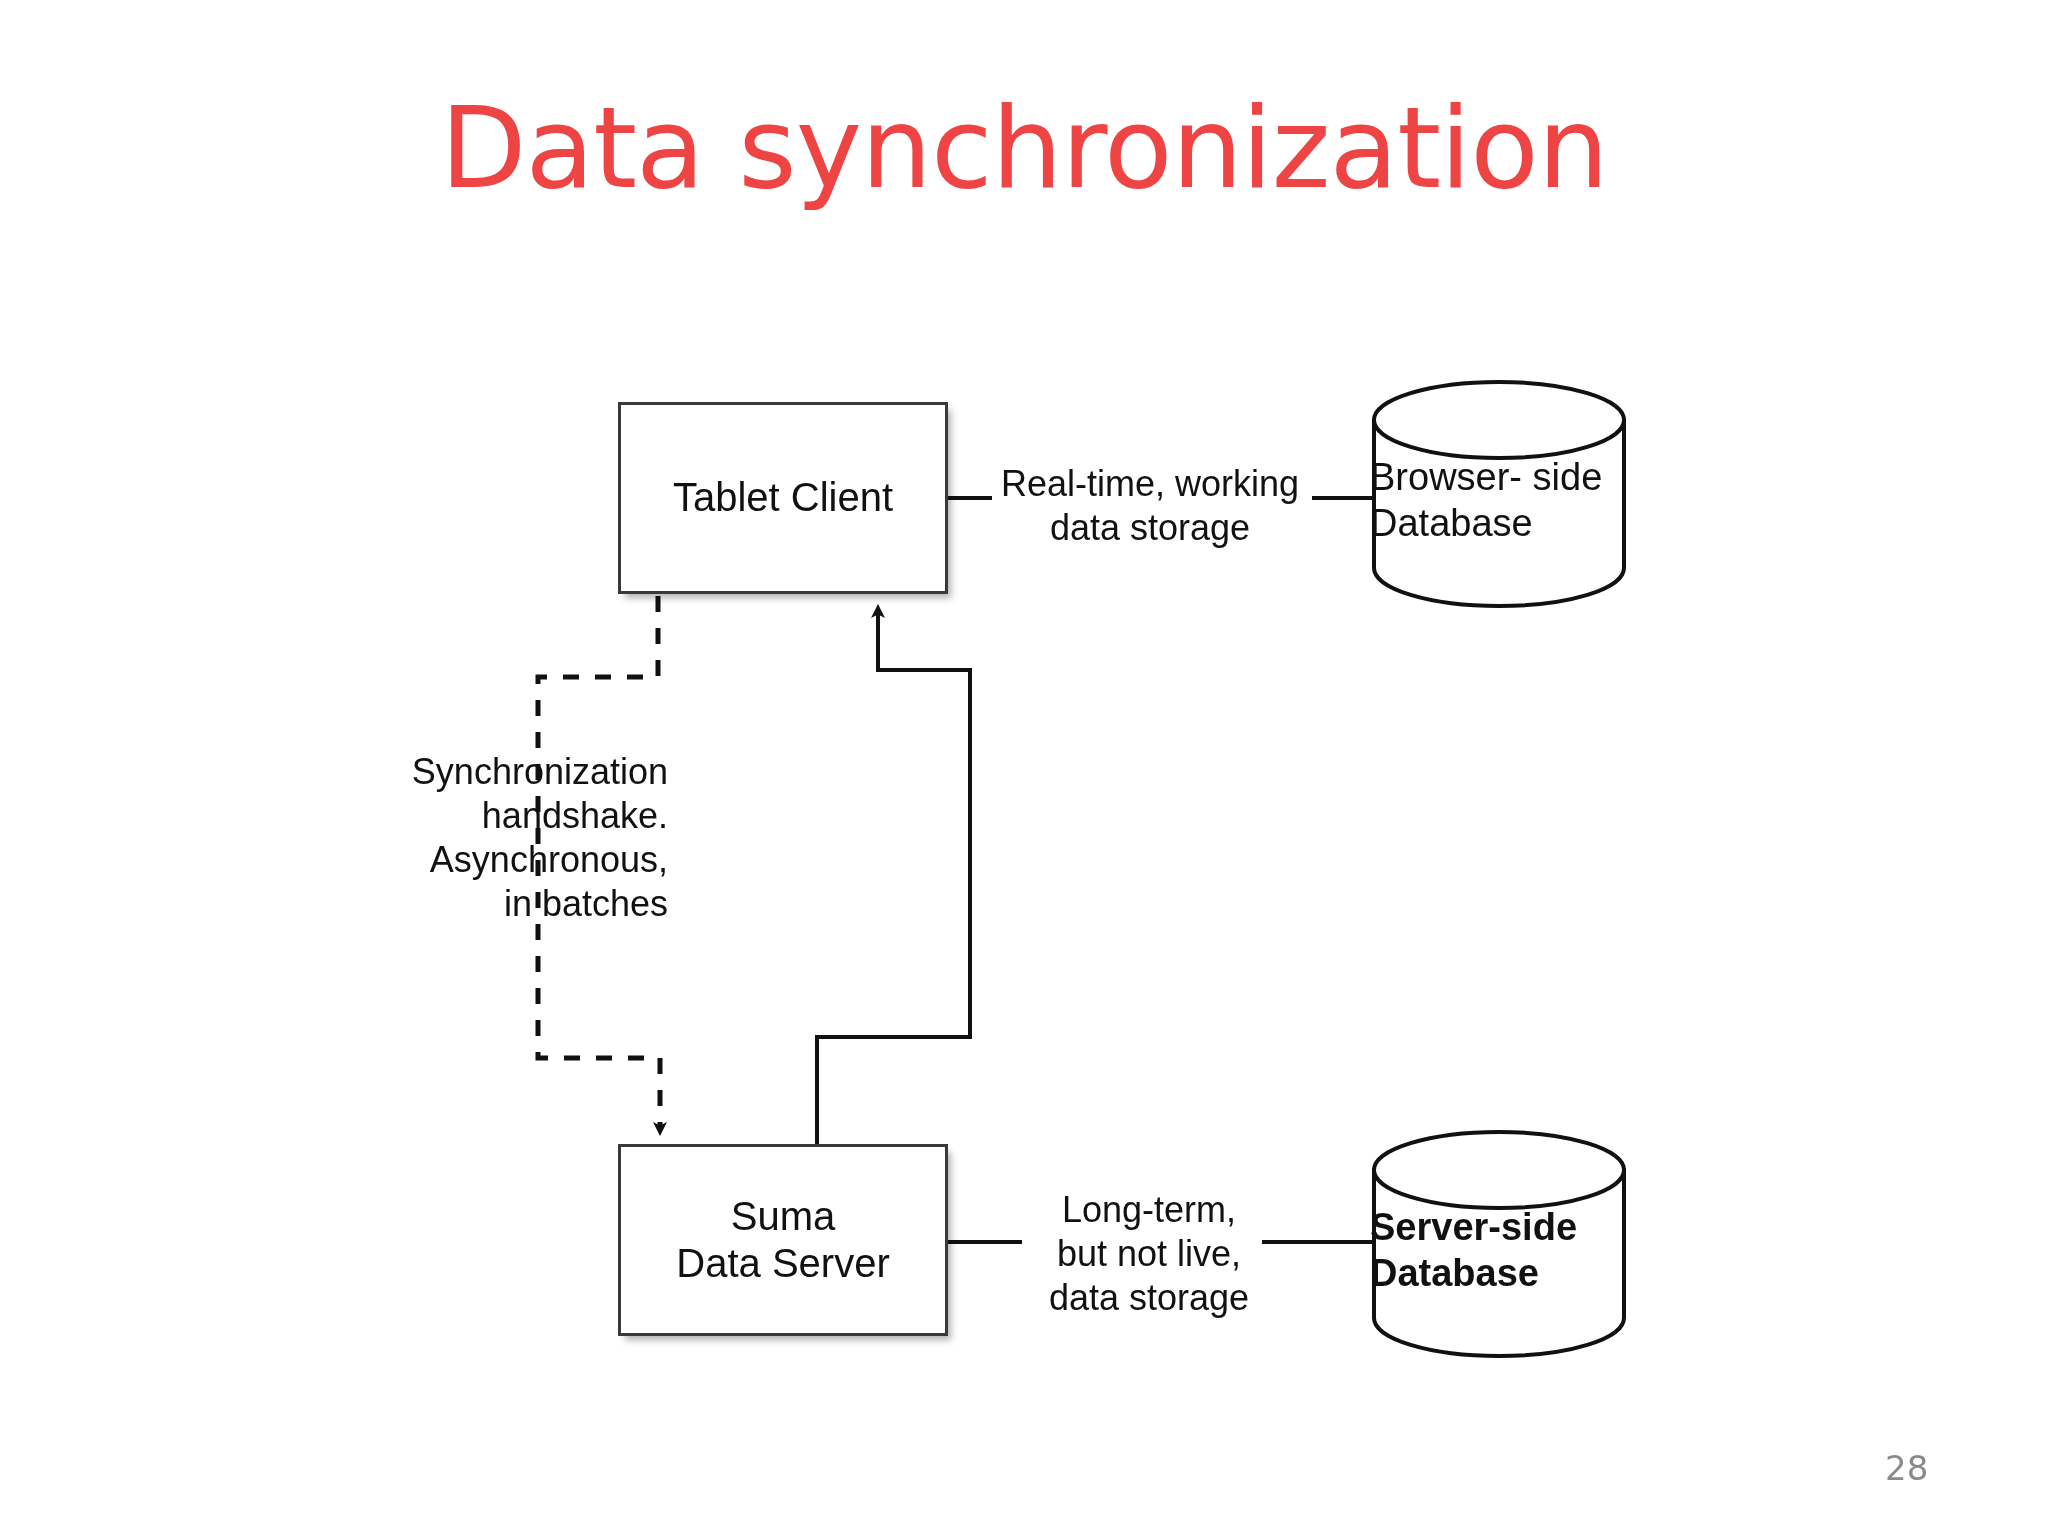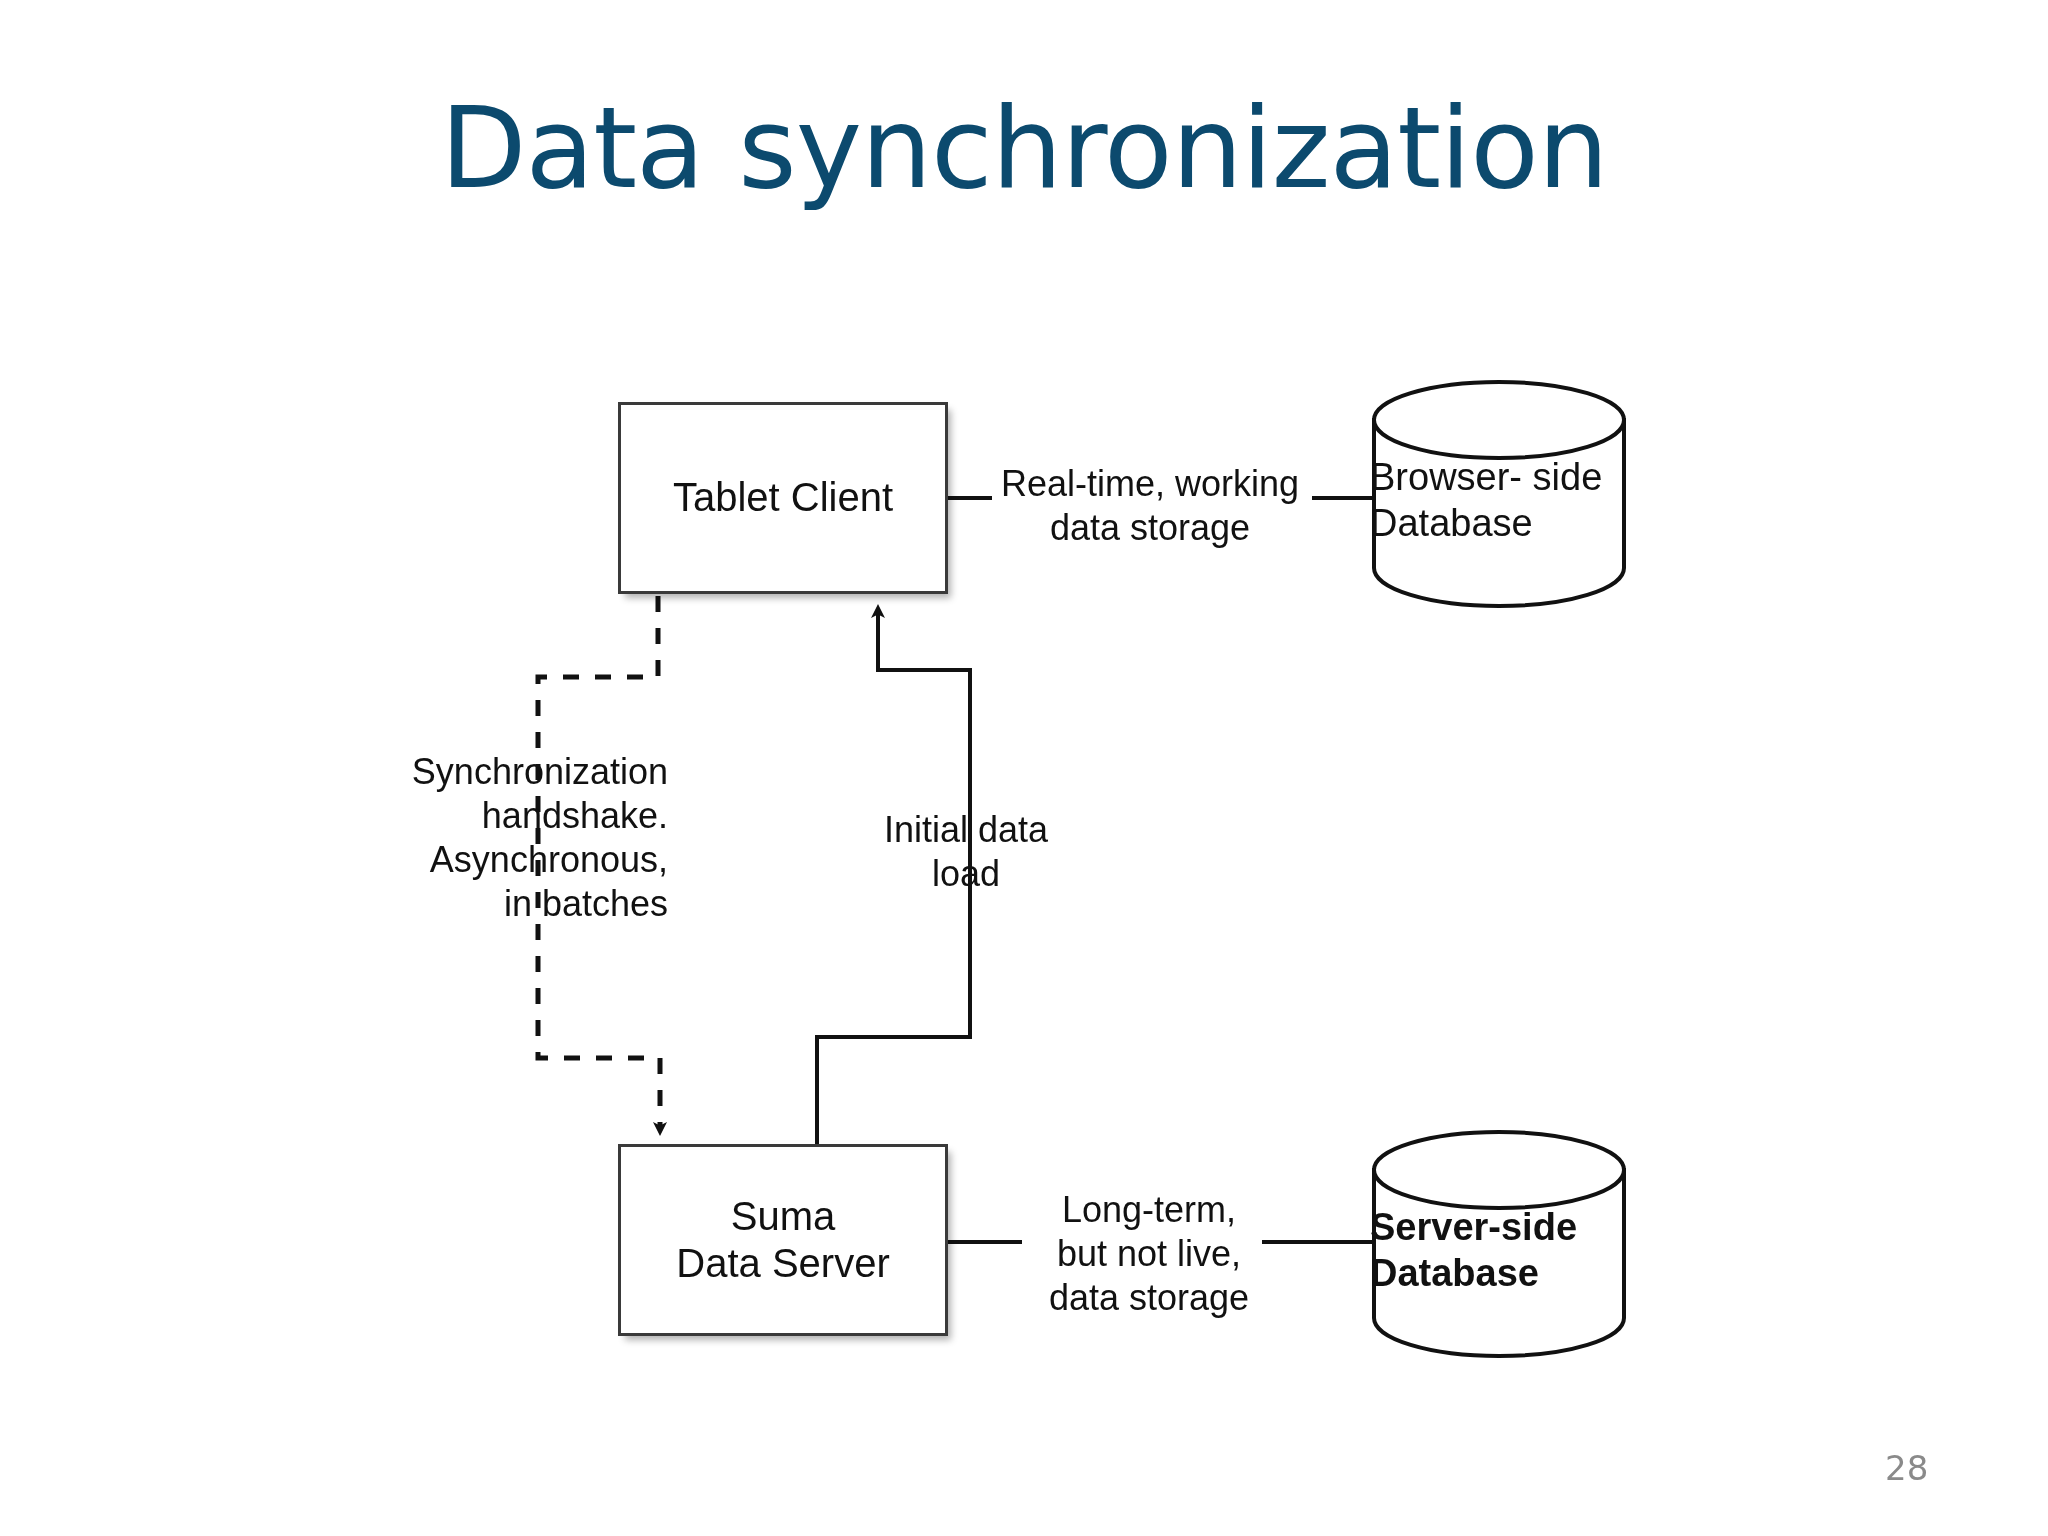--- a/index.html
+++ b/index.html
@@ -21,21 +21,21 @@
     position: absolute;
     left: 0;
     top: 92px;
     width: 2048px;
     text-align: center;
     font-family: "DejaVu Sans", sans-serif;
     font-size: 112px;
     font-weight: 400;
     line-height: 1.0;
     letter-spacing: -1px;
-    color: #0c4a6e;
+    color: #ef4444;
     white-space: nowrap;
   }
 
   
   #diagram {
     position: absolute;
     left: 0;
     top: 0;
     width: 2048px;
     height: 1536px;
@@ -194,22 +194,20 @@
   </div>
 
   <div class="edge-label" id="label-realtime">Real-time, working
 data storage</div>
 
   <div class="edge-label" id="label-sync">Synchronization
 handshake.
 Asynchronous,
 in batches</div>
 
-  <div class="edge-label" id="label-initial">Initial data
-load</div>
 
   <div class="edge-label" id="label-longterm">Long-term,
 but not live,
 data storage</div>
 
 </div>
 
 <div id="page-number">28</div>
 
 </body></html>

